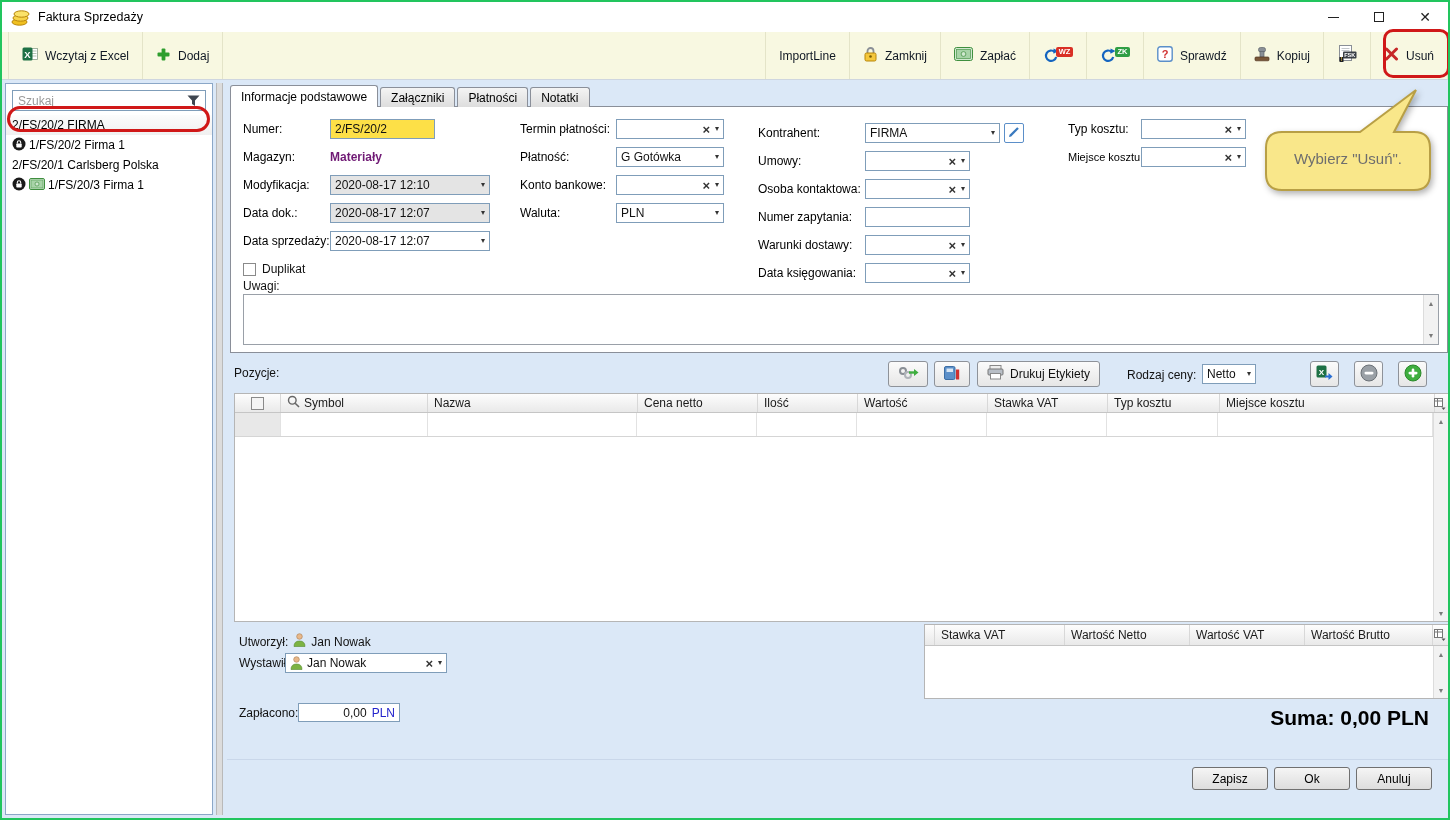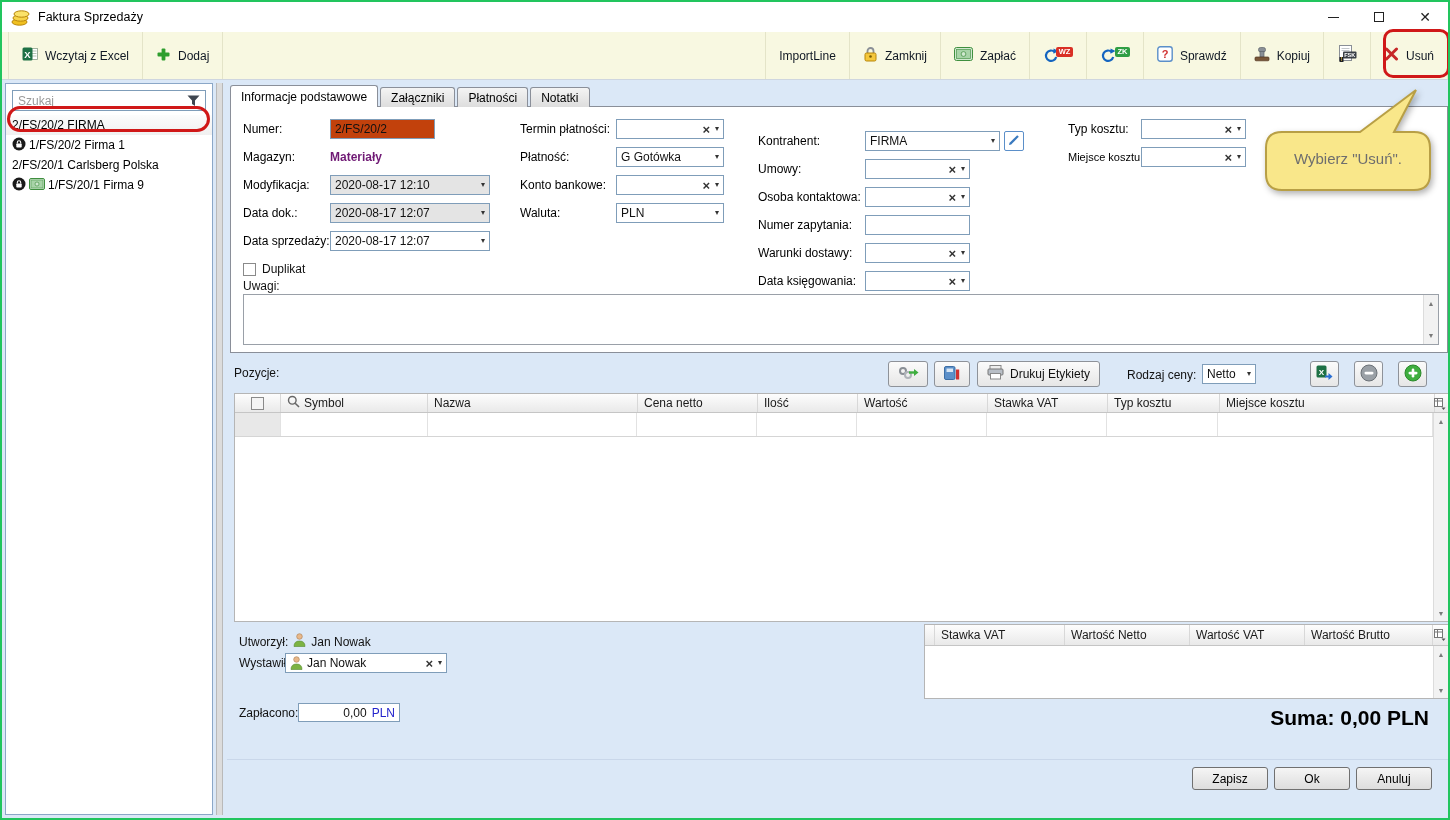--- a/index.html
+++ b/index.html
@@ -46,21 +46,21 @@
 
   .fcol { position:absolute; display:flex; flex-direction:column; gap:8px; }
   .frow { display:flex; align-items:center; height:20px; }
   .lbl { white-space:nowrap; color:#000; flex-shrink:0; }
   .combo { border:1px solid #7f9db9; background:#fff; height:20px; display:flex; align-items:center; padding:0 4px; }
   .combo.gray { background:#e4e4e4; }
   .combo .val { flex:1; overflow:hidden; white-space:nowrap; }
   .combo .clr { color:#333; font-size:13px; line-height:1; margin-right:5px; font-weight:bold; }
   .combo .arr { color:#333; font-size:8px; line-height:1; }
   .tbx { border:1px solid #7f9db9; background:#fff; height:20px; display:flex; align-items:center; padding:0 4px; }
-  .tbx.gray { background:#c2410c; }
+  .tbx.gray { background:#fde047; }
   .greenbold { color:#701a75; font-weight:bold; }
   .cb { width:13px; height:13px; border:1px solid #8a8a8a; background:#fff; flex-shrink:0; }
   .editbtn { width:20px; height:20px; margin-left:4px; border:1px solid #5b8fc9; background:#fff; border-radius:2px; display:flex; align-items:center; justify-content:center; }
 
   .uwagi-lbl { position:absolute; left:12px; top:172px; }
   .uwagi-box { position:absolute; left:12px; top:187px; width:1196px; height:51px; border:1px solid #9aa0a8; background:#fff; }
   .vscroll { position:absolute; right:0; top:0; bottom:0; width:15px; background:#f2f2f2; border-left:1px solid #dcdcdc; }
   .vscroll .sarr { position:absolute; left:0; width:100%; height:15px; display:flex; align-items:center; justify-content:center; font-size:7px; color:#7a7a7a; }
   .vscroll .sarr.up { top:1px; } .vscroll .sarr.down { bottom:1px; }
 
@@ -258,21 +258,21 @@
             <rect x="4.3" y="6.5" width="5.4" height="4" rx="0.8" fill="#fff"></rect>
           </svg>
         </span>
         <span>
           <svg width="16" height="12" viewBox="0 0 16 12">
             <rect x="0.5" y="0.5" width="15" height="11" rx="1.5" fill="#cfe8cf" stroke="#3f8f3f"></rect>
             <rect x="2" y="2" width="12" height="8" fill="#a8d4a8" stroke="#5aa05a" stroke-width="0.7"></rect>
             <circle cx="8" cy="6" r="2" fill="#cfe8cf" stroke="#4a944a" stroke-width="0.7"></circle>
           </svg>
         </span>
-        <span>1/FS/20/1 Firma 9</span>
+        <span>1/FS/20/3 Firma 1</span>
       </div>
     </div>
   </div>
 
   <div class="splitter"></div>
 
   <div class="tabstrip">
     <div class="tab active">
         <span>Informacje podstawowe</span>
       </div>
@@ -353,21 +353,21 @@
       </div>
       <div class="frow">
         <span class="lbl" style="width:96px">Waluta:</span>
         <span class="combo" style="width:108px">
           <span class="val">PLN</span>
           <span class="arr">▾</span>
         </span>
       </div>
     </div>
 
-    <div class="fcol" style="left:527px; top:24px;">
+    <div class="fcol" style="left:527px; top:16px;">
       <div class="frow">
         <span class="lbl" style="width:107px">Kontrahent:</span>
         <span class="combo" style="width:135px">
           <span class="val">FIRMA</span>
           <span class="arr">▾</span>
         </span>
         <span class="editbtn">
           <span>
             <svg width="12" height="12" viewBox="0 0 12 12">
               <path d="M1 11 L3.2 10.4 L10.8 2.8 L9.2 1.2 L1.6 8.8 Z" fill="#3a7abf"></path>

